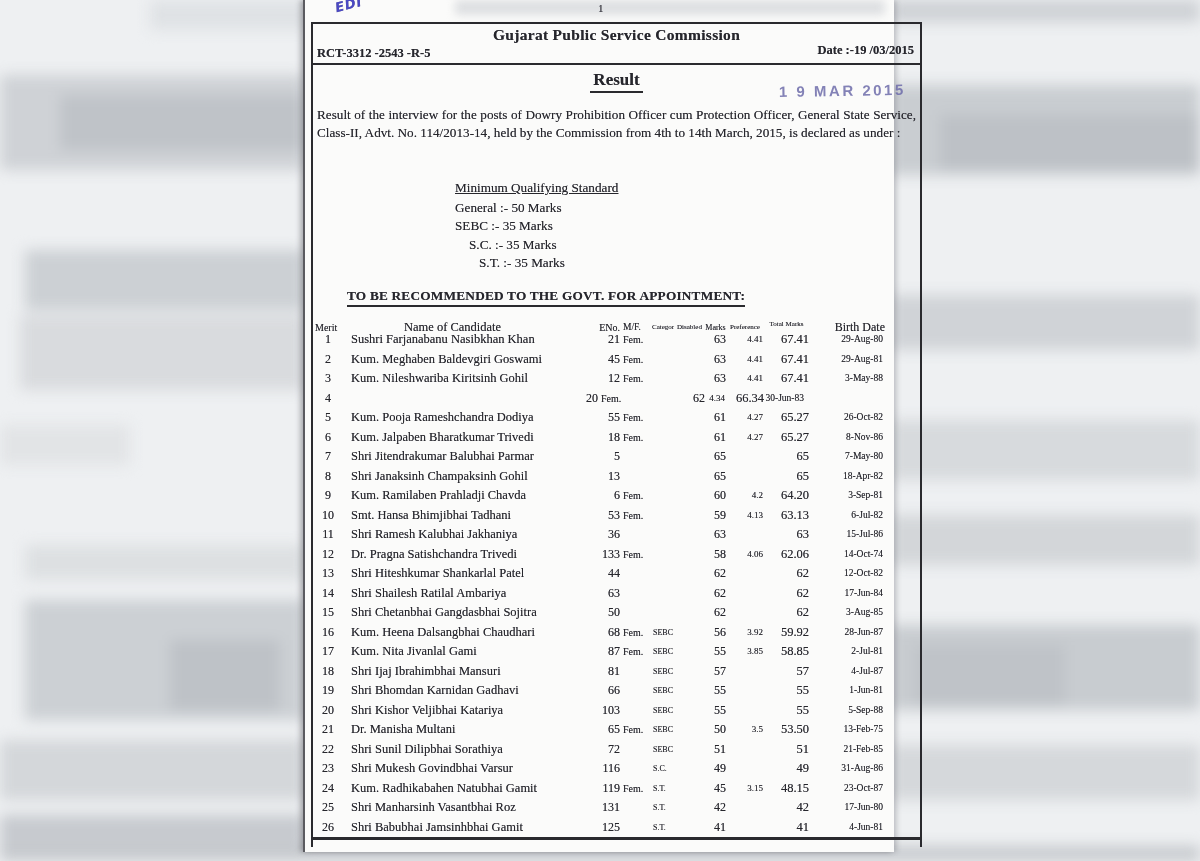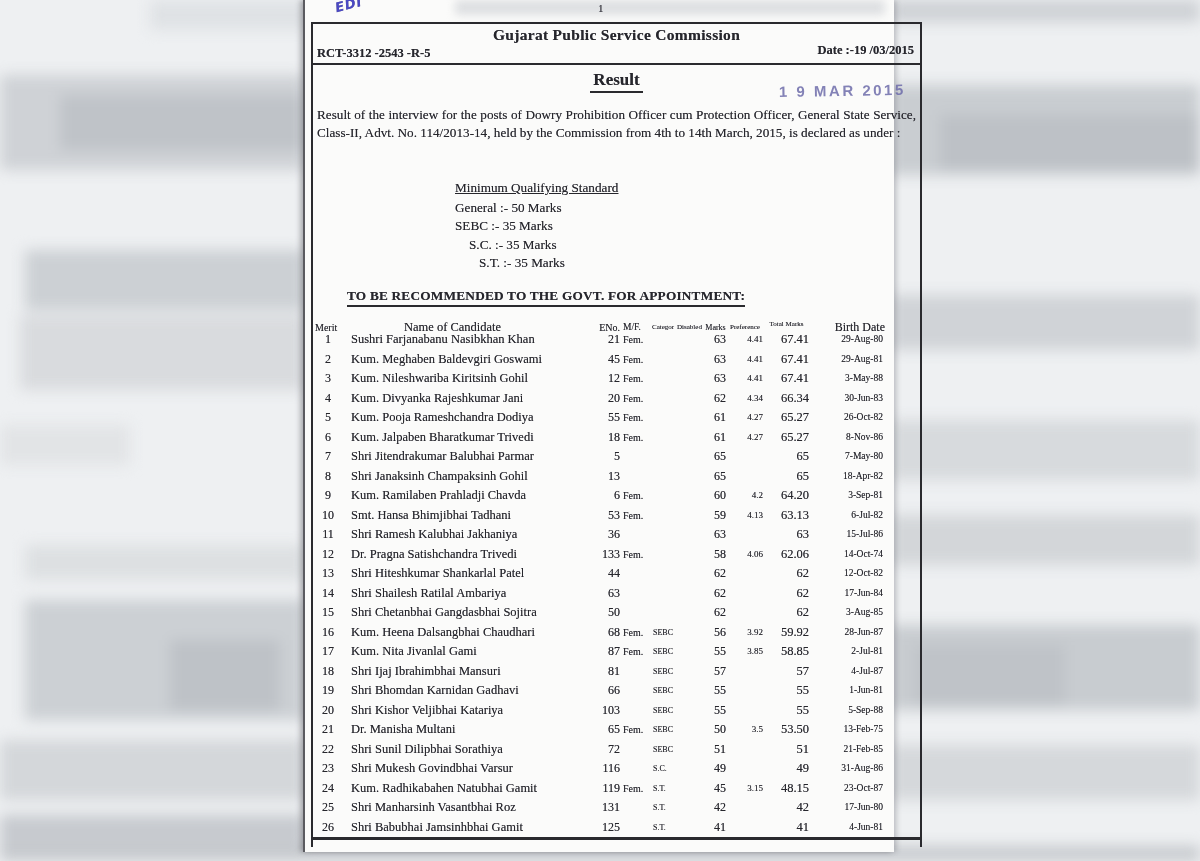--- a/index.html
+++ b/index.html
@@ -190,21 +190,20 @@
           <div class="cell c-mf">Fem.</div>
           <div class="cell c-categ"></div>
           <div class="cell c-disabled"></div>
           <div class="cell c-marks">63</div>
           <div class="cell c-pref">4.41</div>
           <div class="cell c-total">67.41</div>
           <div class="cell c-birth">3-May-88</div>
         </div>
         <div class="trow">
           <div class="cell c-merit">4</div>
-          <div class="cell c-name">Kum. Divyanka Rajeshkumar Jani</div>
           <div class="cell c-eno">20</div>
           <div class="cell c-mf">Fem.</div>
           <div class="cell c-categ"></div>
           <div class="cell c-disabled"></div>
           <div class="cell c-marks">62</div>
           <div class="cell c-pref">4.34</div>
           <div class="cell c-total">66.34</div>
           <div class="cell c-birth">30-Jun-83</div>
         </div>
         <div class="trow">

